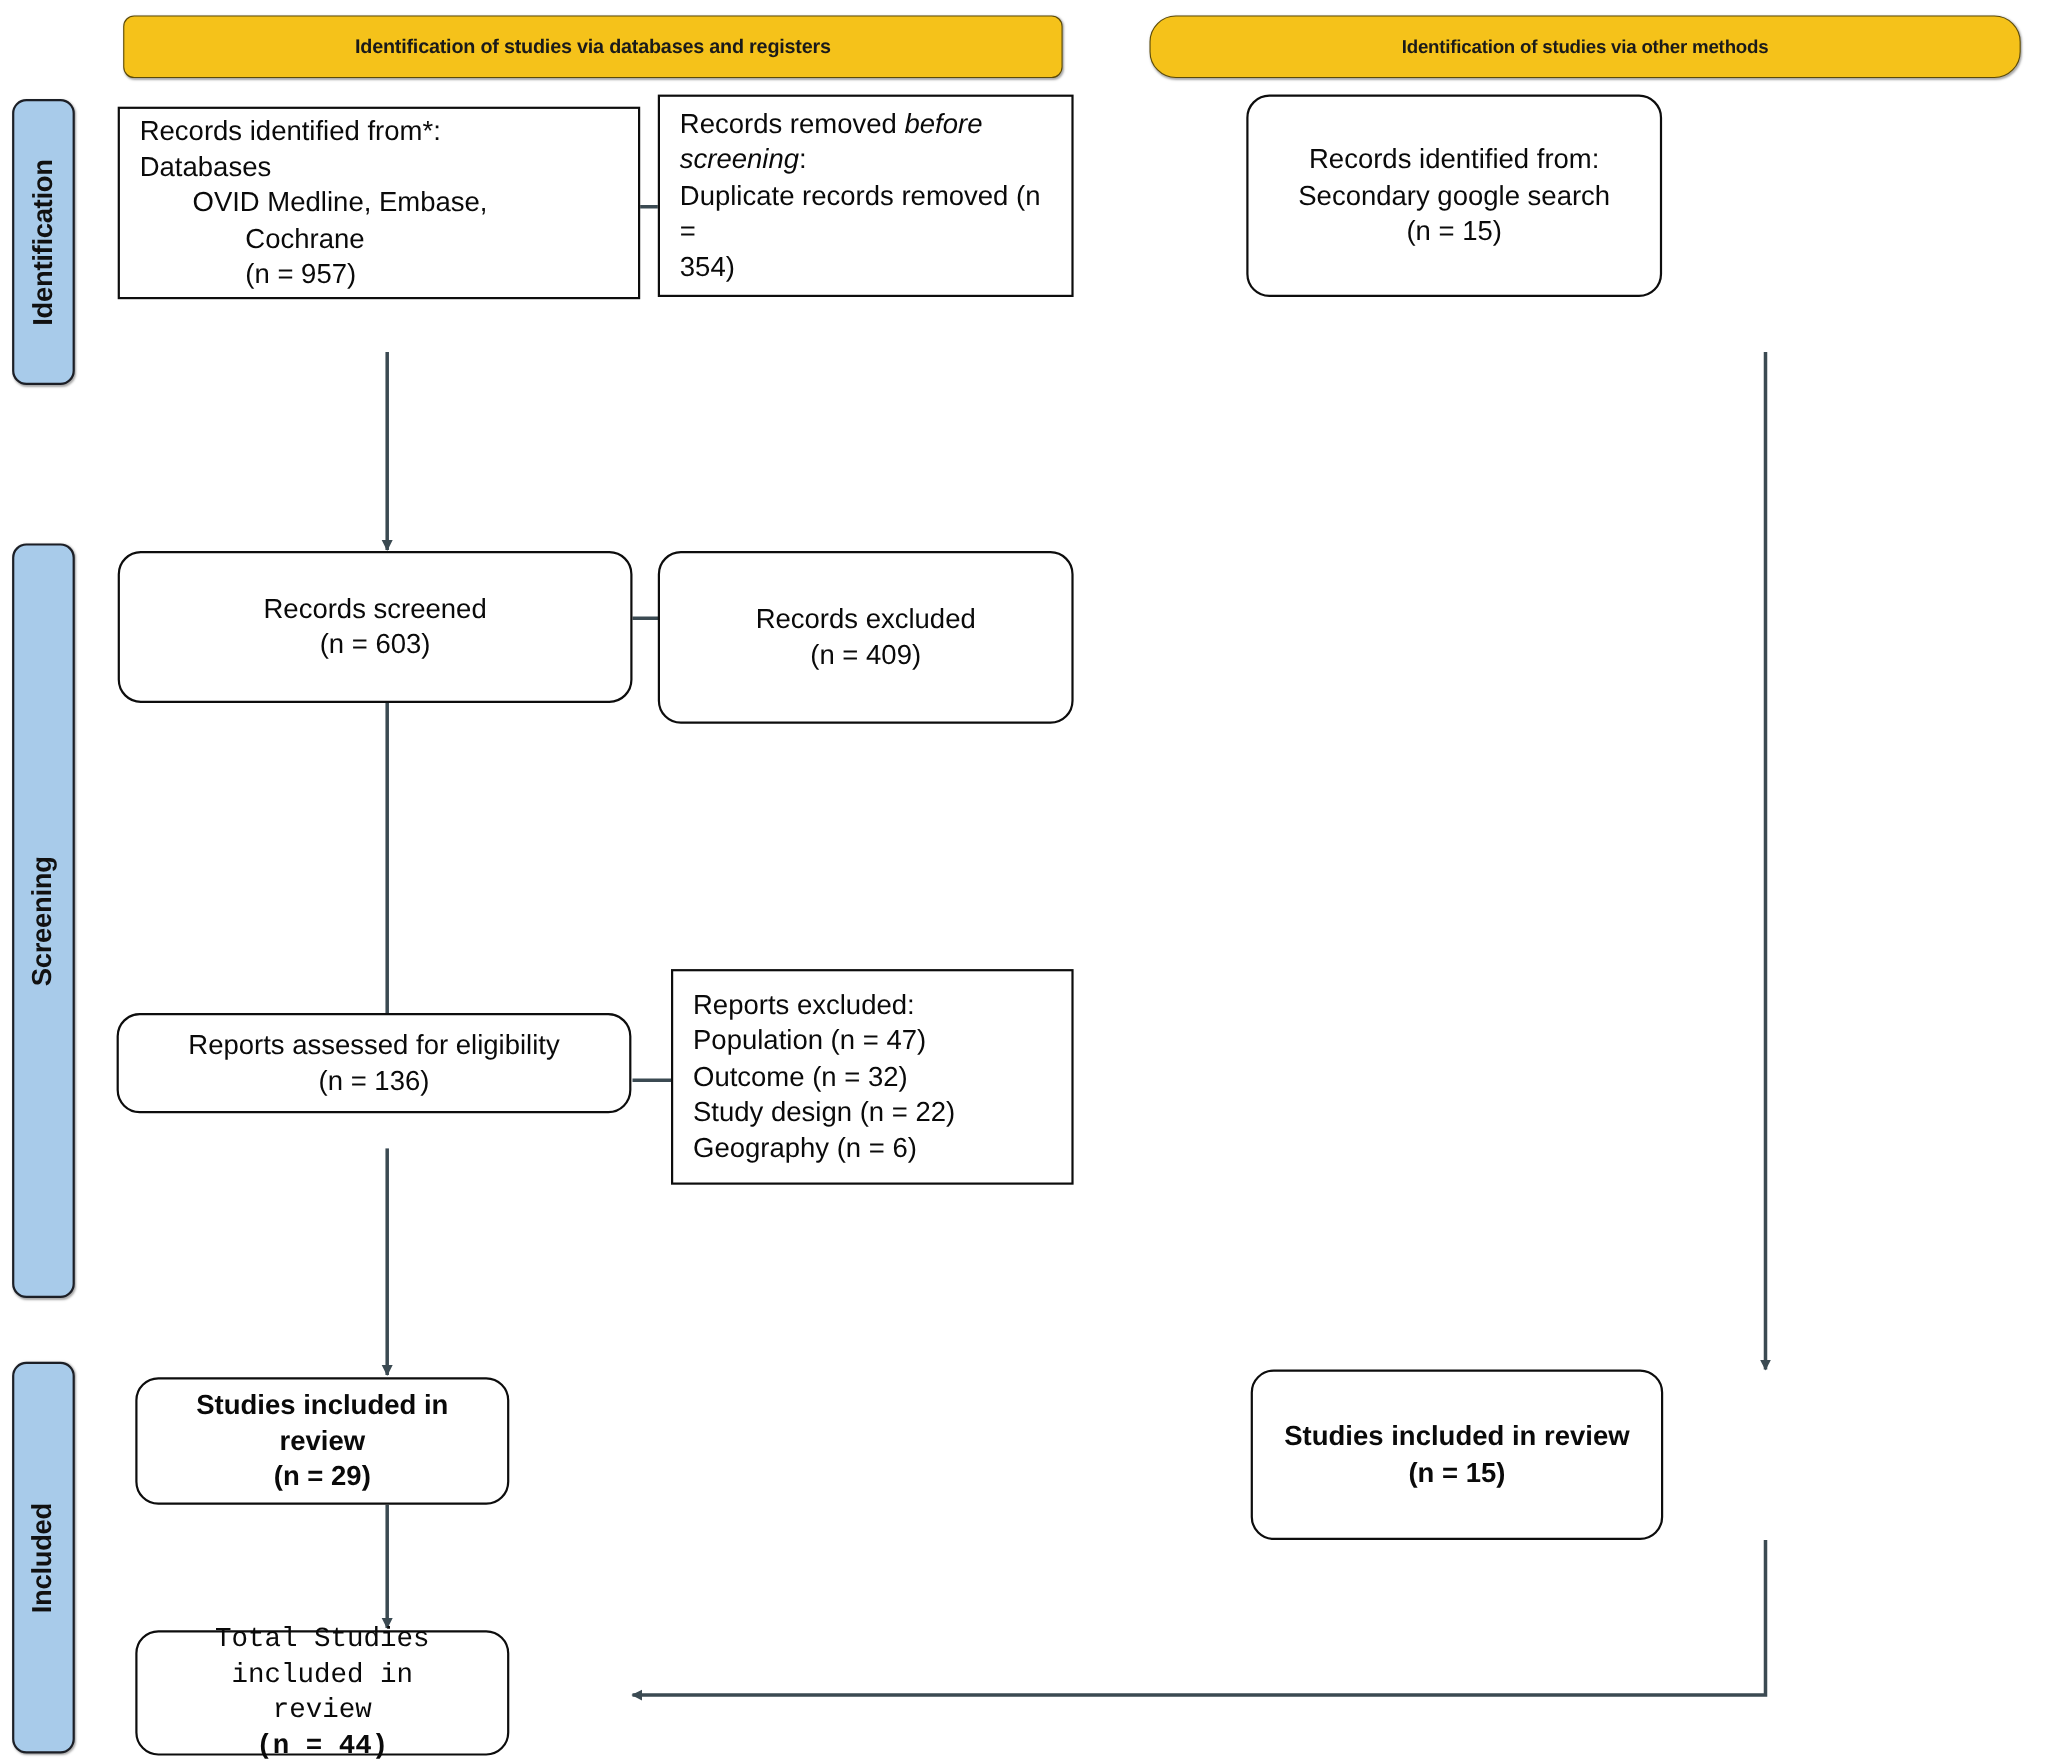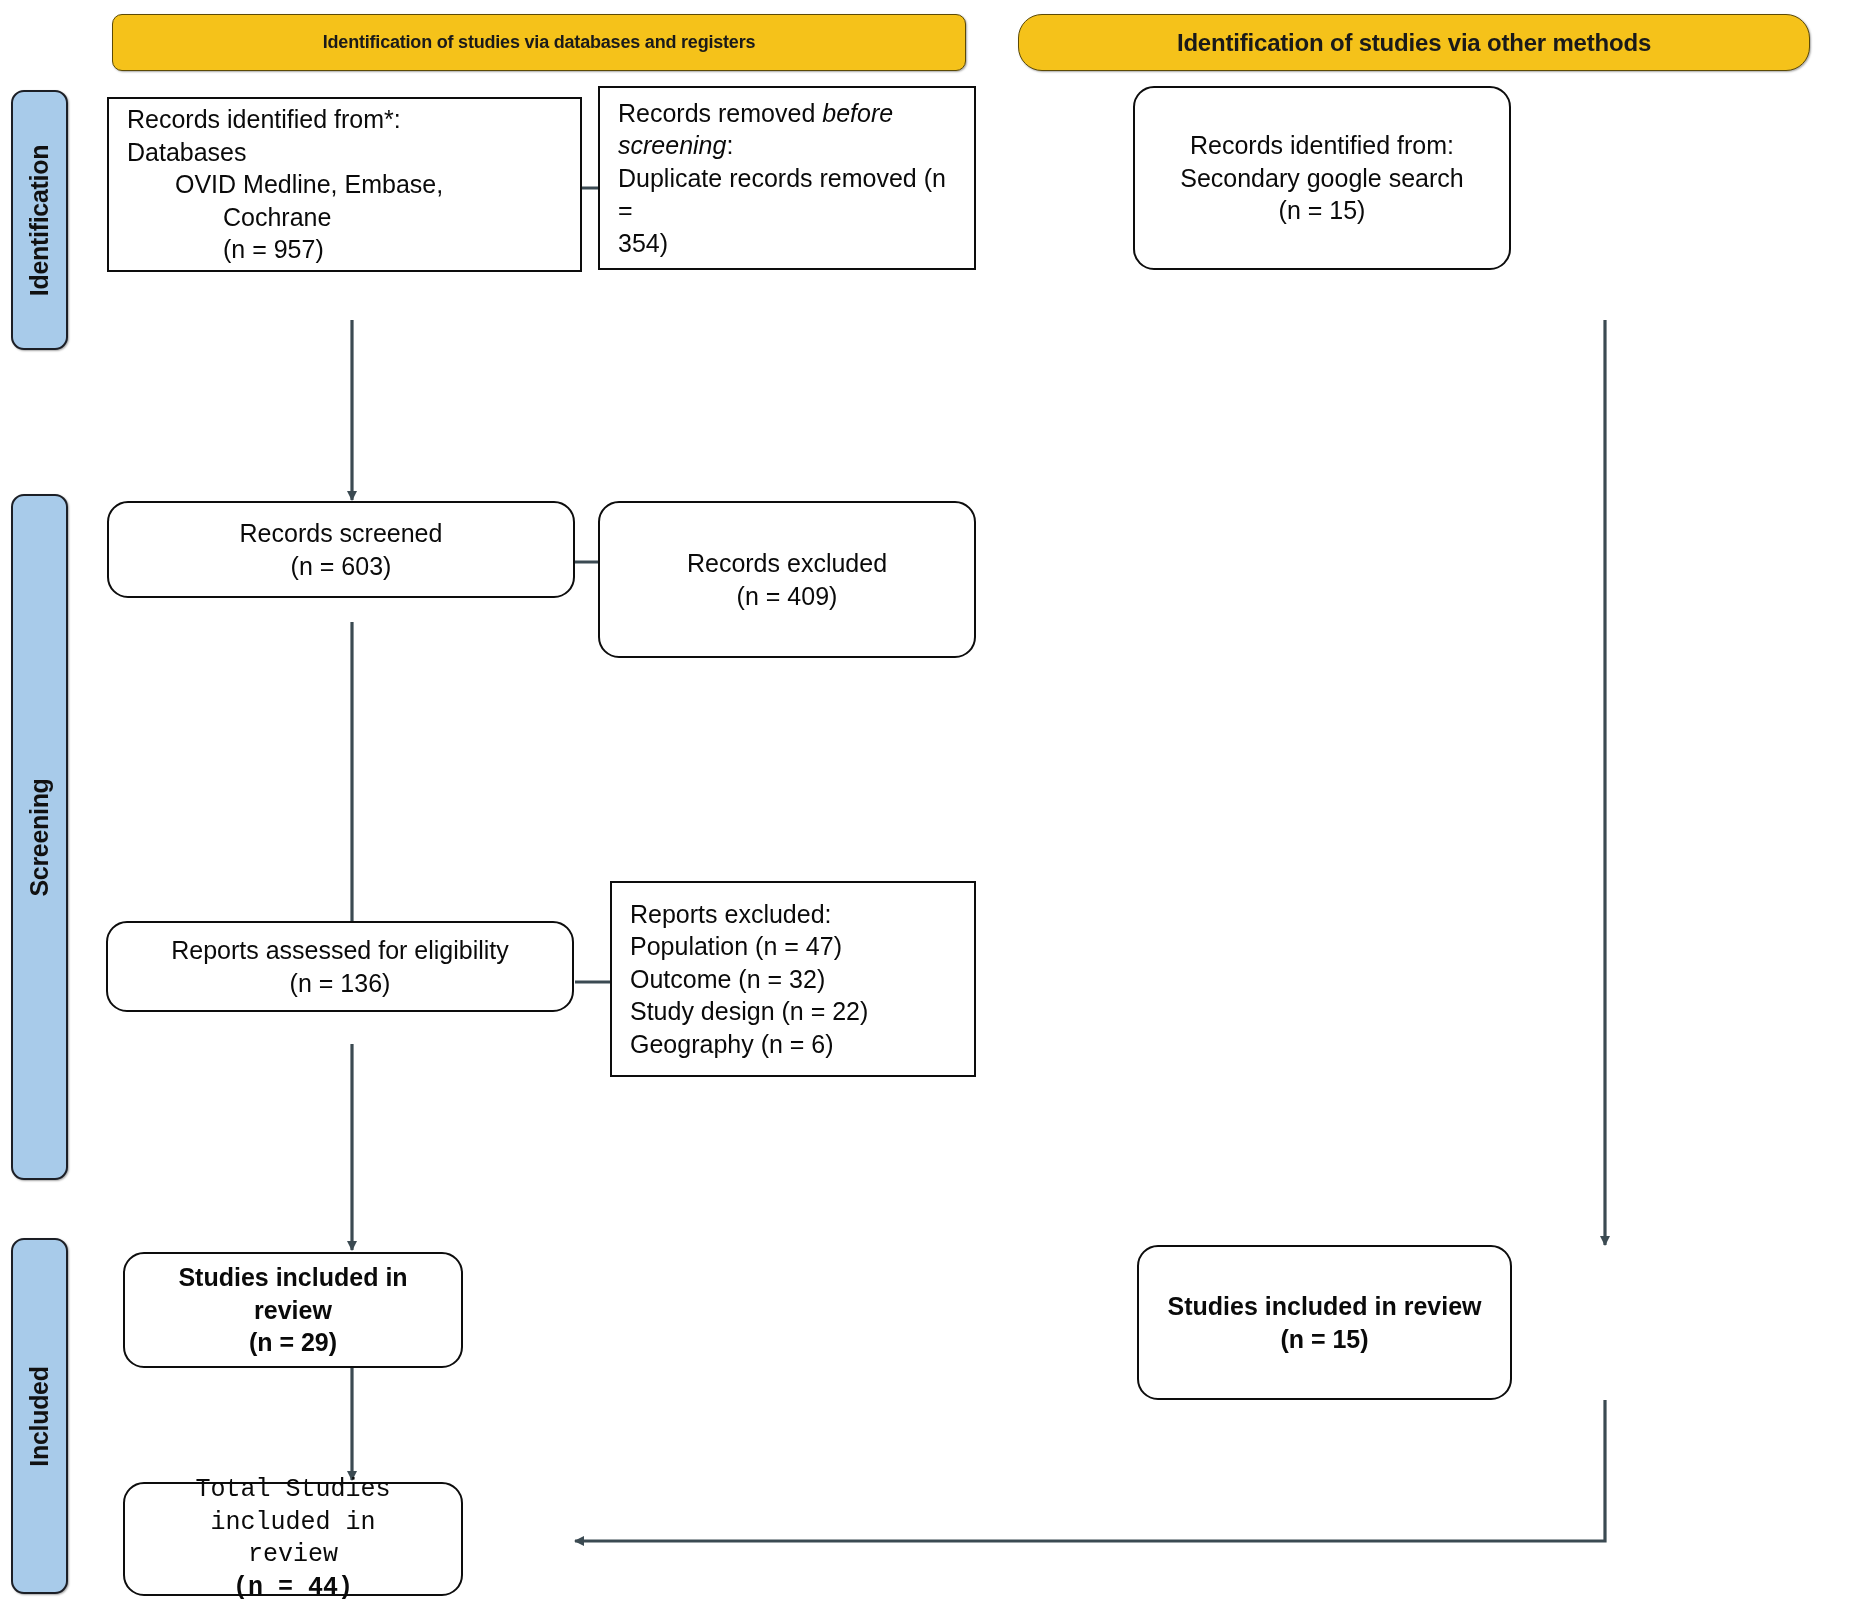--- a/index.html
+++ b/index.html
@@ -108,21 +108,21 @@
 
     <line x1="1605" y1="320" x2="1605" y2="1245" stroke="#3B4A52" stroke-width="3.2" marker-end="url(#ah)"></line>
 
     <path d="M1605,1400 L1605,1541 L575,1541" fill="none" stroke="#3B4A52" stroke-width="3.2" marker-end="url(#ah)"></path>
   </svg>
 
   <div class="banner" style="left:112px; top:14px; width:852px; height:55px; font-size:18px;">
     <span>Identification of studies via databases and registers</span>
   </div>
 
-  <div class="banner" style="left:1018px; top:14px; width:790px; height:55px; font-size:24px;border-radius:24px;">
+  <div class="banner" style="left:1045px; top:14px; width:790px; height:55px; font-size:17px;border-radius:24px;">
     <span>Identification of studies via other methods</span>
   </div>
 
   <div class="stage-bar" style="left:11px; top:90px; width:53px; height:256px;">
     <span>Identification</span>
   </div>
 
   <div class="stage-bar" style="left:11px; top:494px; width:53px; height:682px;">
     <span>Screening</span>
   </div>
@@ -151,21 +151,21 @@
   </div>
 
   <div class="node center" style="left:1133px; top:86px; width:378px; height:184px;">
     <div class="pad">
       <span>Records identified from:</span><br>
       <span>Secondary google search</span><br>
       <span>(n = 15)</span>
     </div>
   </div>
 
-  <div class="node center" style="left:107px; top:501px; width:468px; height:97px;">
+  <div class="node center" style="left:107px; top:501px; width:468px; height:138px;">
     <div class="pad">
       <span>Records screened</span><br>
       <span>(n = 603)</span>
     </div>
   </div>
 
   <div class="node center" style="left:598px; top:501px; width:378px; height:157px;">
     <div class="pad">
       <span>Records excluded</span><br>
       <span>(n = 409)</span>

